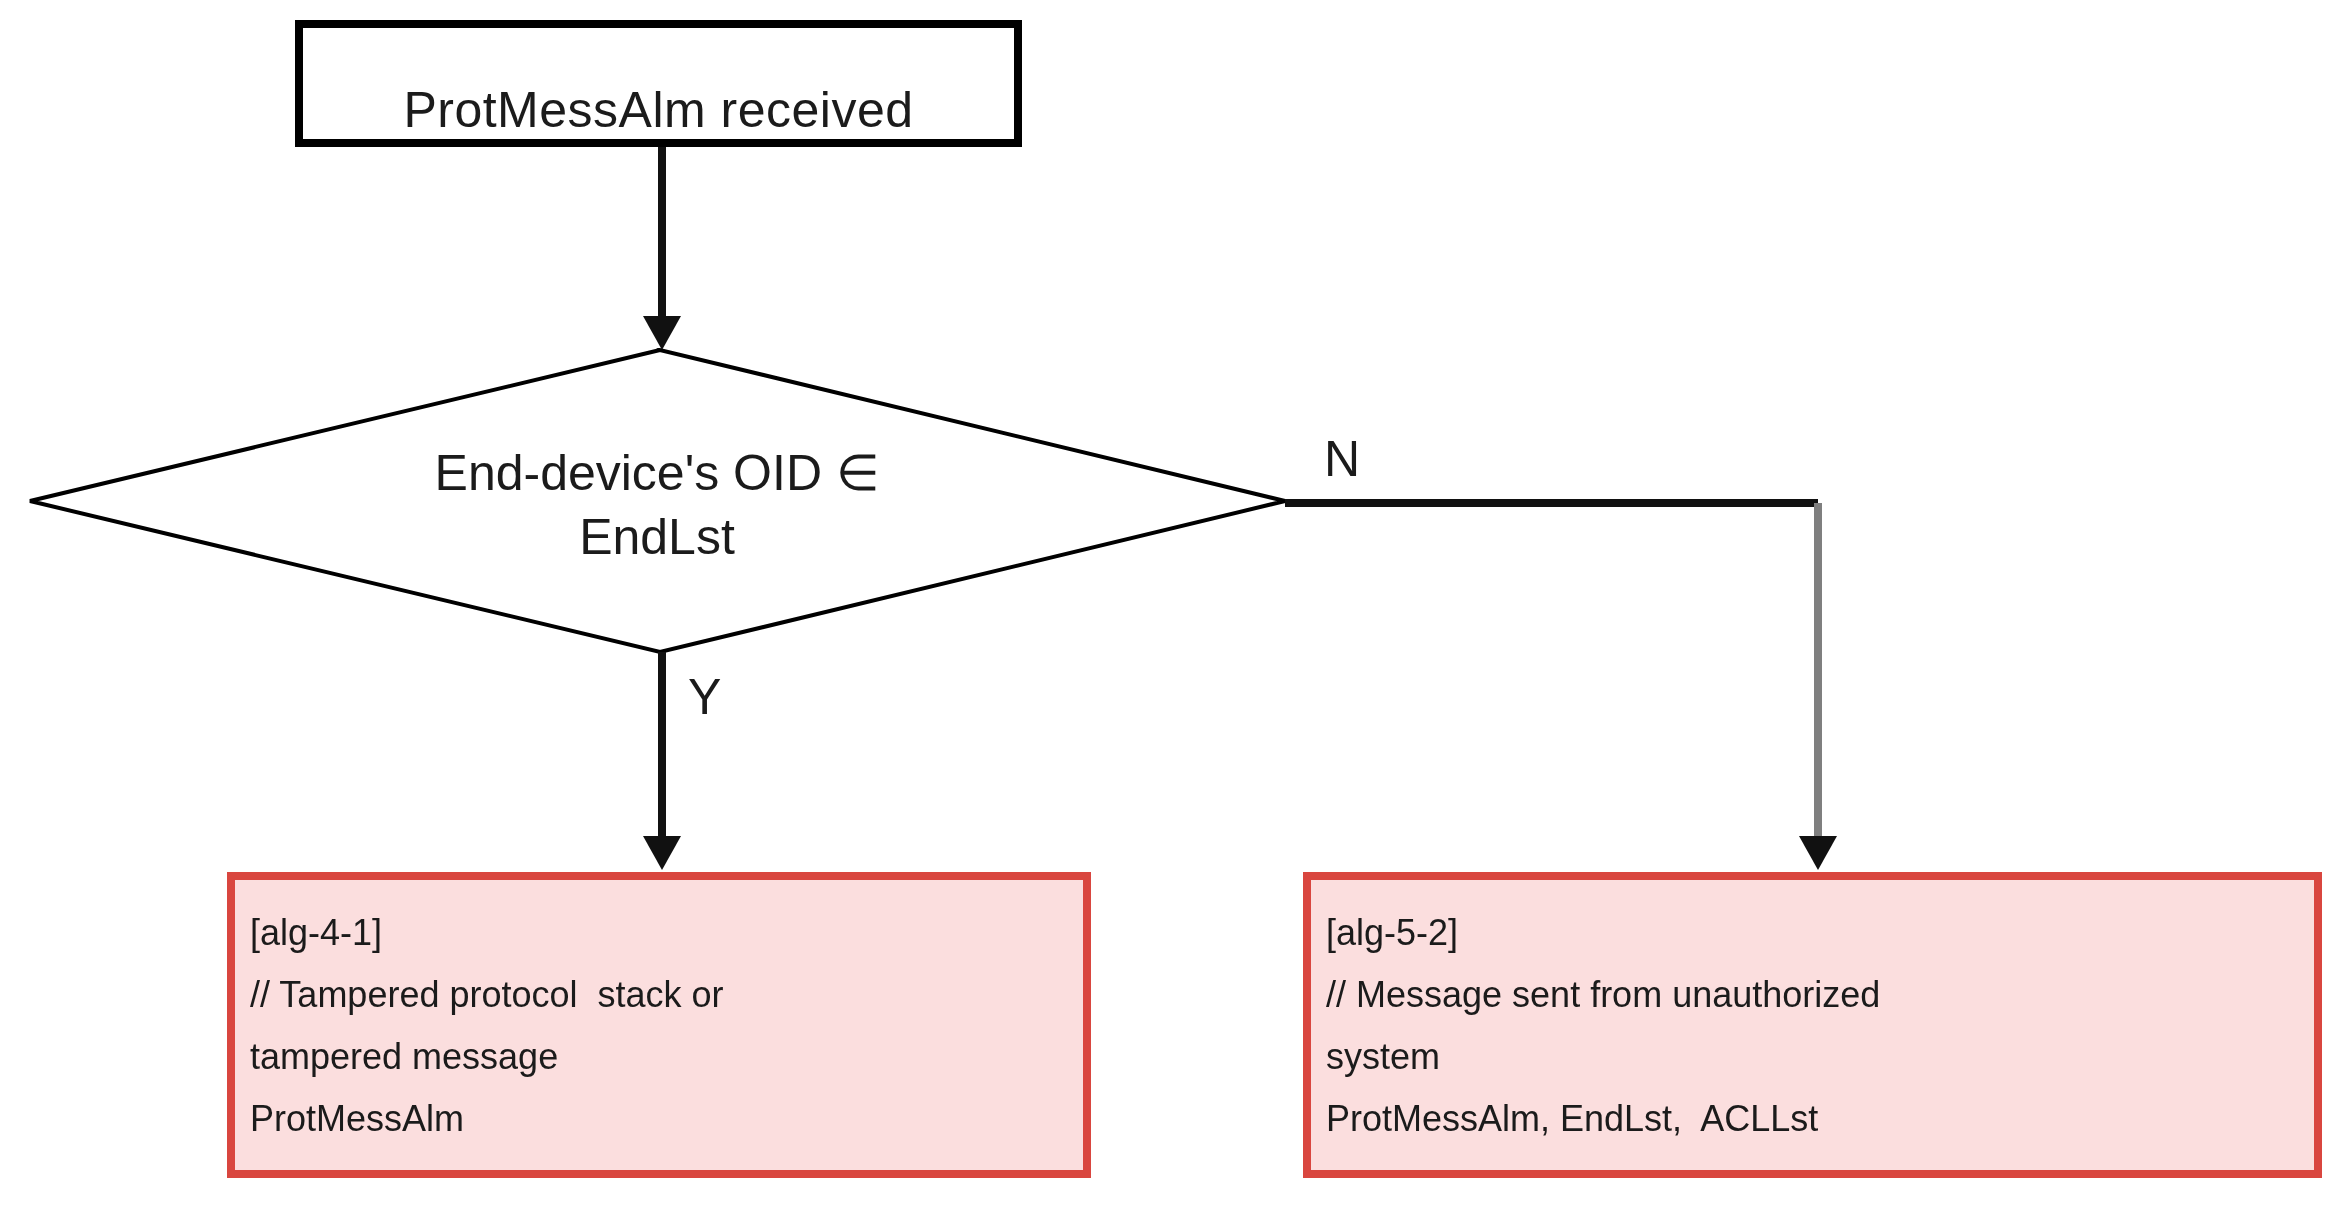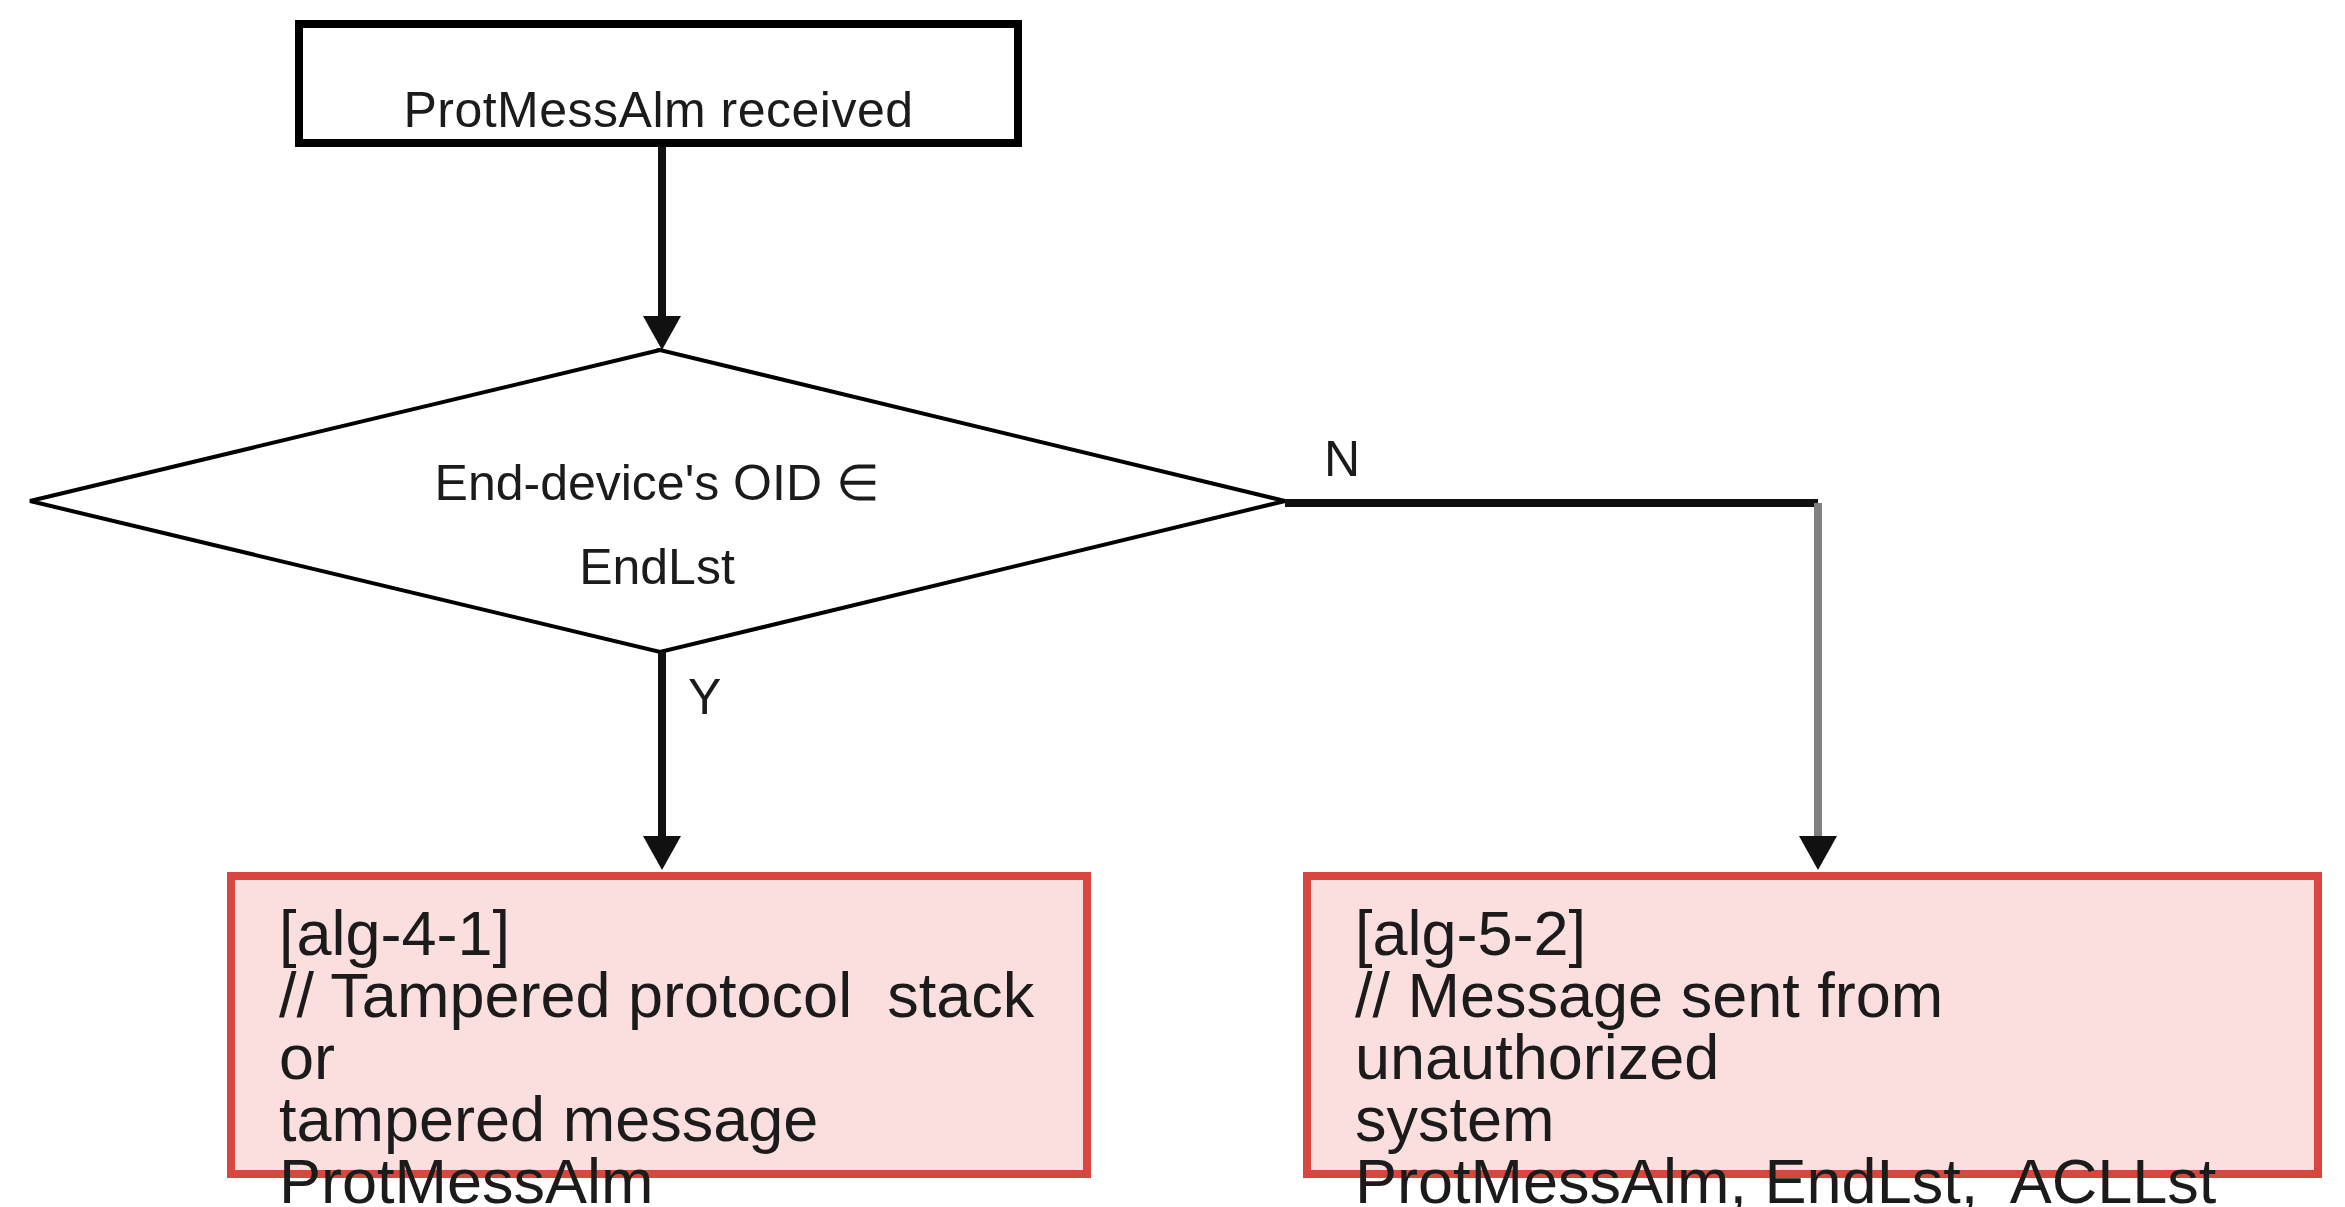--- a/index.html
+++ b/index.html
@@ -39,28 +39,28 @@
     justify-content: center;
     font-size: 50px;
     letter-spacing: 0.5px;
   }
   .decision-label {
     left: 257px;
     top: 441px;
     width: 800px;
     text-align: center;
     font-size: 50px;
-    line-height: 84px;
+    line-height: 64px;
     white-space: pre-line;
   }
   .outcome-node {
     background: #fbdede;
     border: 8px solid #d9463f;
-    padding: 22px 44px;
-    font-size: 63px;
+    padding: 22px 15px;
+    font-size: 36px;
     line-height: 62px;
     white-space: pre-wrap;
   }
   .outcome-left {
     left: 227px;
     top: 872px;
     width: 864px;
     height: 306px;
   }
   .outcome-right {

